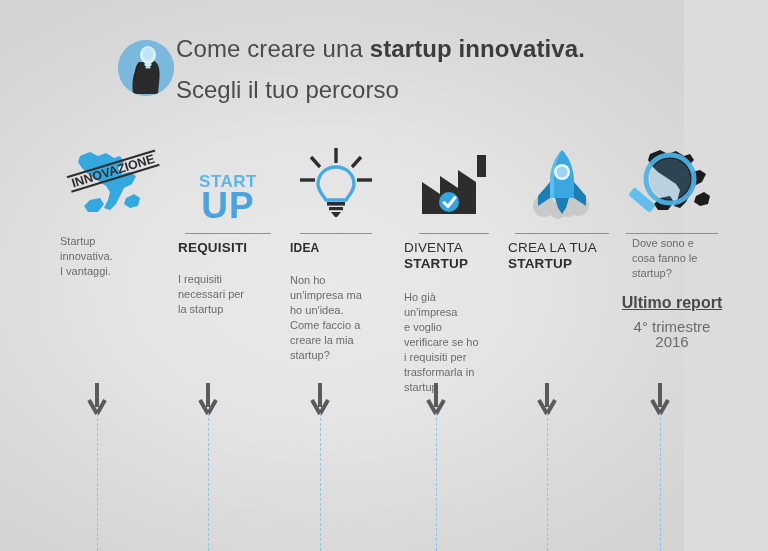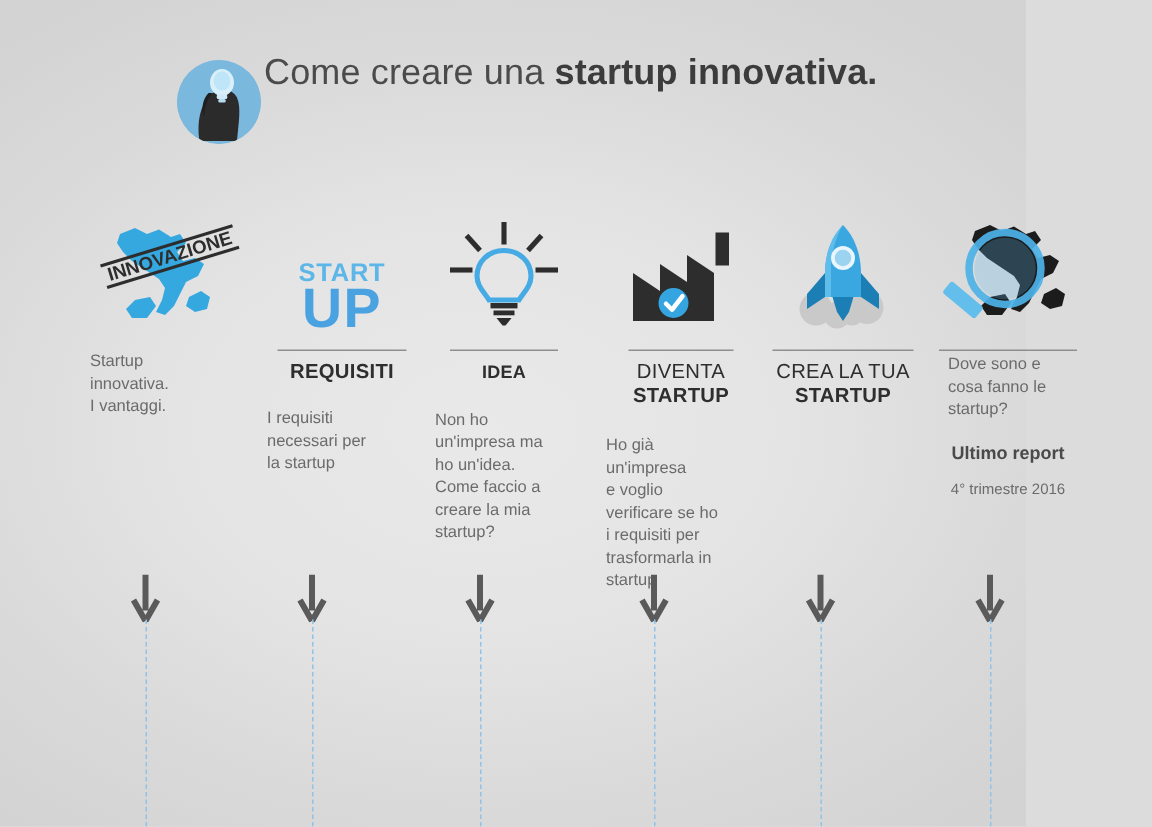--- a/index.html
+++ b/index.html
@@ -40,33 +40,33 @@
     position:absolute;left:0;top:146px;width:768px;height:240px;
   }
   .col{position:absolute;top:0;}
   .icon-box{
     height:78px;display:flex;align-items:flex-end;justify-content:center;
   }
   .divider{
     height:1px;background:#8e8e8e;margin:9px auto 0 auto;
   }
   .col-title{
-    text-align:center;margin-top:6px;color:#2e2e2e;
+    text-align:left;margin-top:6px;color:#2e2e2e;
     font-size:13.5px;line-height:15.5px;letter-spacing:0.2px;
   }
   .col-title .reg{font-weight:normal;}
   .col-title .bold{font-weight:bold;}
   .col-body{
     margin-top:16px;color:#6b6b6b;font-size:11px;line-height:15px;
   }
   .col-sub-bold{
-    margin-top:14px;color:#4a4a4a;font-size:12px;font-weight:bold;line-height:15px;
+    margin-top:14px;color:#4a4a4a;font-size:16px;font-weight:bold;line-height:15px;text-decoration:underline;
   }
   .col-sub{
-    margin-top:9px;color:#6b6b6b;font-size:10px;line-height:15px;
+    margin-top:9px;color:#6b6b6b;font-size:15px;line-height:15px;
   }
   
   #col-0{left:60px;width:110px;}
   #col-0 .divider{width:0px;}
   #col-1{left:178px;width:100px;}
   #col-1 .divider{width:86px;}
   #col-2{left:290px;width:92px;}
   #col-2 .divider{width:72px;}
   #col-3{left:404px;width:100px;}
   #col-3 .divider{width:70px;}
@@ -110,20 +110,21 @@
         <path d="M24 22 C20 26 18 32 18 38 C16 33 17 26 21 22 Z" fill="#1f1f1f"></path>
         <ellipse cx="30" cy="15" rx="8" ry="9" fill="#d9f0fb"></ellipse>
         <ellipse cx="30" cy="14" rx="5.5" ry="6.5" fill="#bfe6f8"></ellipse>
         <rect x="26.5" y="23" width="7" height="3" rx="1" fill="#cfe9f7"></rect>
         <rect x="27.5" y="26" width="5" height="2.4" rx="1" fill="#b7dcf2"></rect>
       </svg>
     </div>
 
     <div class="header-text">
       <div class="h-line1"><span>Come creare una </span><b>startup innovativa.</b></div>
+      <div class="h-line2">Scegli il tuo percorso</div>
     </div>
   </div>
 
   <div class="columns">
 
     <div class="col" id="col-0">
       <div class="icon-box">
         <svg width="110" height="78" viewBox="0 0 110 78">
           <g fill="#35a8e0">
             <path d="M20 10 L30 6 L38 10 L46 7 L54 12 L60 10 L64 16 L58 22 L62 28 L70 26 L76 30 L72 38 L64 42

